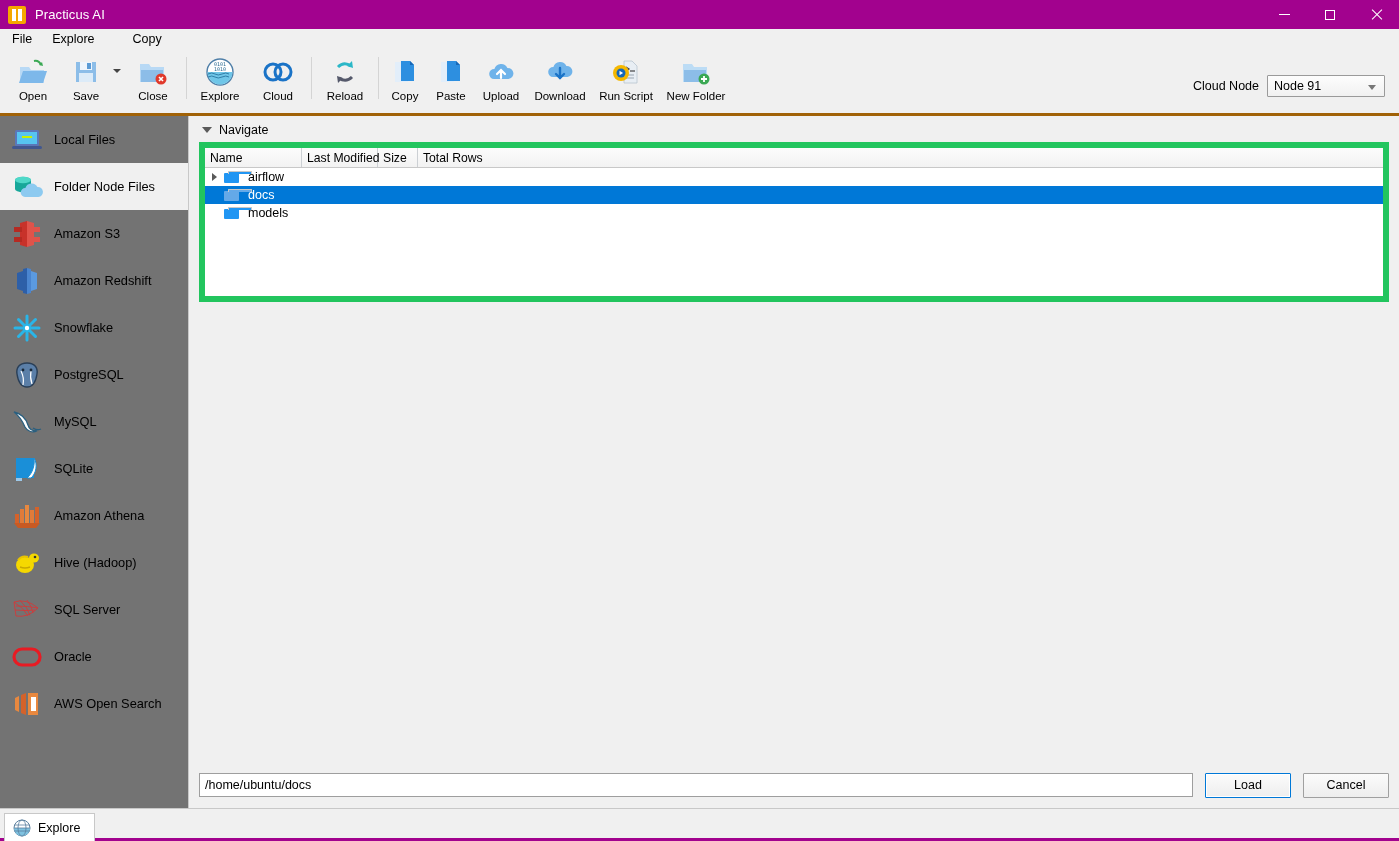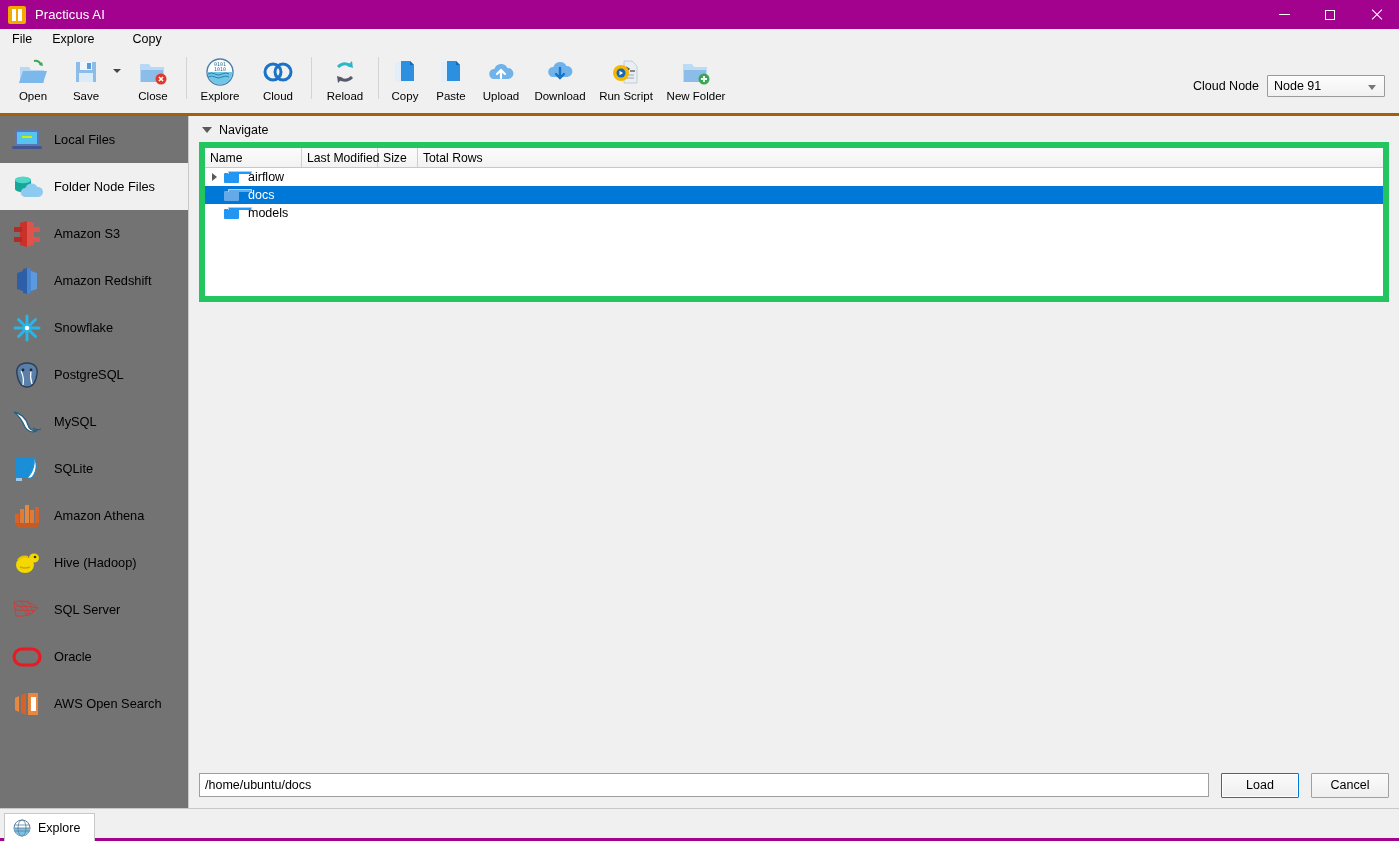--- a/index.html
+++ b/index.html
@@ -324,21 +324,21 @@
     border: 1px solid #9e9e9e;
     background: #ffffff;
     font-size: 12.5px;
     color: #000;
     padding: 0 5px;
     box-sizing: border-box;
     font-family: "Liberation Sans", sans-serif;
     outline: none;
   }
   .btn {
-    width: 78px;
+    width: 86px;
     height: 25px;
     font-size: 12.5px;
     color: #000;
     background: linear-gradient(#fbfbfb, #eeeeee);
     border: 1px solid #a0a0a0;
     display: flex; align-items: center; justify-content: center;
     box-sizing: border-box;
     border-radius: 1px;
   }
   .btn.focus {

